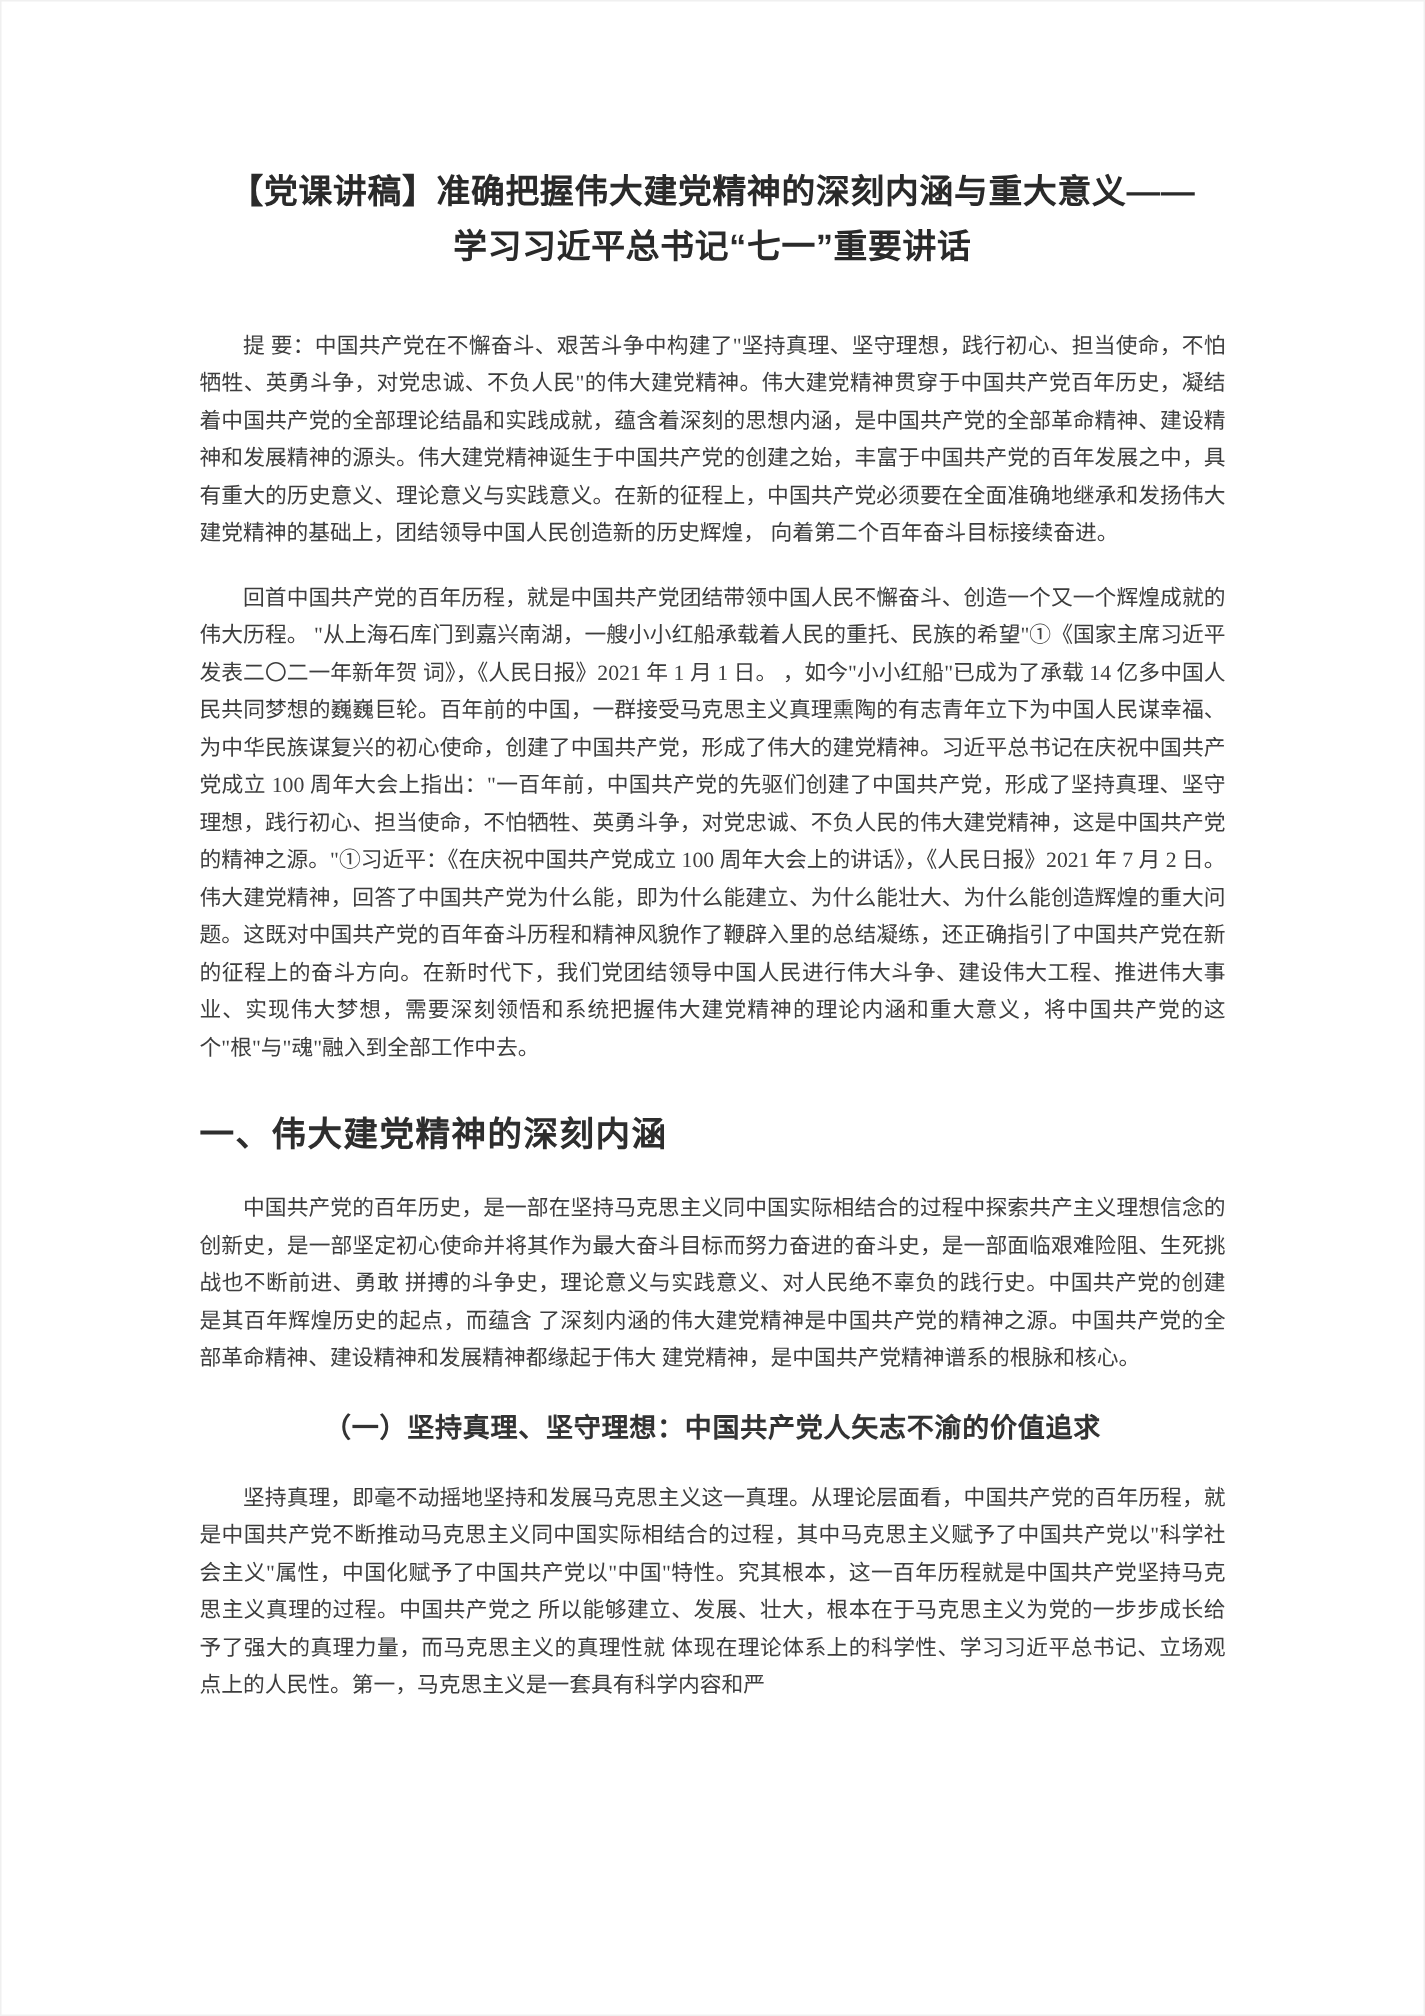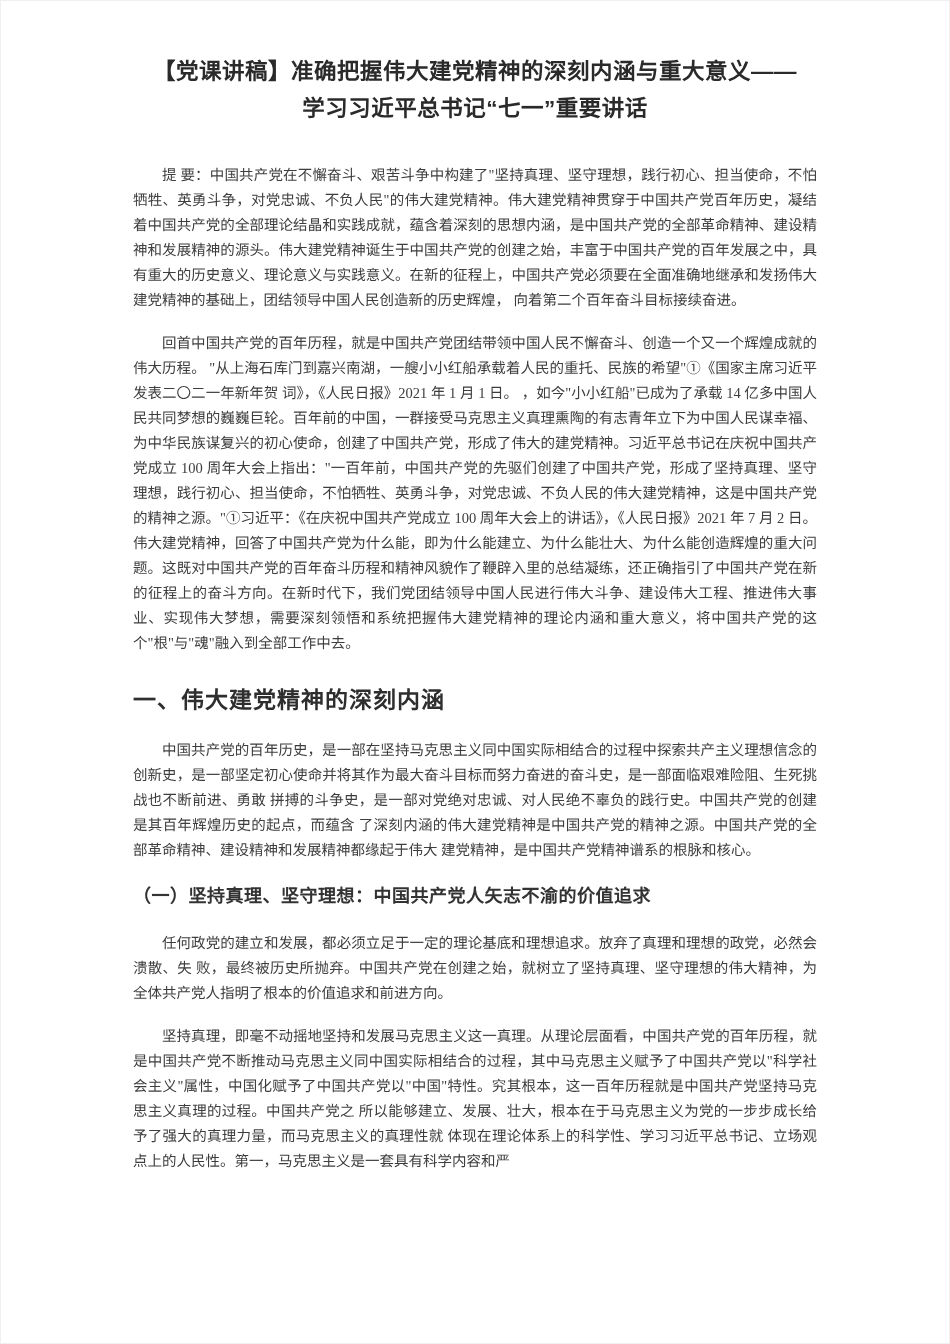--- a/index.html
+++ b/index.html
@@ -11,21 +11,21 @@
     width: 950px;
     min-height: 1344px;
     background: #ffffff;
     box-sizing: border-box;
     border: 1px solid #f0f0f0;
     overflow: hidden;
   }
   .content {
     width: 684px;
     margin: 0 auto;
-    padding-top: 52px;
+    padding-top: 108px;
   }
   .doc-title {
     font-family: "Liberation Sans", "DejaVu Sans", sans-serif;
     font-weight: 700;
     font-size: 22.5px;
     line-height: 37px;
     text-align: center;
     color: #2a2a2a;
     margin: 0 10px 36px 10px;
     letter-spacing: 0.5px;
@@ -49,41 +49,40 @@
     text-align: left;
     margin: 30px 0 19px 0;
     letter-spacing: 1px;
   }
   .subsection-heading {
     font-family: "Liberation Serif", "DejaVu Serif", serif;
     font-weight: 700;
     font-size: 18px;
     line-height: 27px;
     color: #333333;
-    text-align: left;
+    text-align: center;
     margin: 20px 0 21px 0;
     letter-spacing: 0.5px;
   }
 </style>
 </head>
 <body>
 
 <div class="sheet">
   <div class="content">
 
     <h1 class="doc-title">【党课讲稿】准确把握伟大建党精神的深刻内涵与重大意义——学习习近平总书记“七一”重要讲话</h1>
 
     <p class="para">提 要：中国共产党在不懈奋斗、艰苦斗争中构建了"坚持真理、坚守理想，践行初心、担当使命，不怕牺牲、英勇斗争，对党忠诚、不负人民"的伟大建党精神。伟大建党精神贯穿于中国共产党百年历史，凝结着中国共产党的全部理论结晶和实践成就，蕴含着深刻的思想内涵，是中国共产党的全部革命精神、建设精神和发展精神的源头。伟大建党精神诞生于中国共产党的创建之始，丰富于中国共产党的百年发展之中，具有重大的历史意义、理论意义与实践意义。在新的征程上，中国共产党必须要在全面准确地继承和发扬伟大建党精神的基础上，团结领导中国人民创造新的历史辉煌， 向着第二个百年奋斗目标接续奋进。</p>
 
     <p class="para">回首中国共产党的百年历程，就是中国共产党团结带领中国人民不懈奋斗、创造一个又一个辉煌成就的伟大历程。 "从上海石库门到嘉兴南湖，一艘小小红船承载着人民的重托、民族的希望"①《国家主席习近平发表二〇二一年新年贺 词》，《人民日报》2021 年 1 月 1 日。 ，如今"小小红船"已成为了承载 14 亿多中国人民共同梦想的巍巍巨轮。百年前的中国，一群接受马克思主义真理熏陶的有志青年立下为中国人民谋幸福、为中华民族谋复兴的初心使命，创建了中国共产党，形成了伟大的建党精神。习近平总书记在庆祝中国共产党成立 100 周年大会上指出："一百年前，中国共产党的先驱们创建了中国共产党，形成了坚持真理、坚守理想，践行初心、担当使命，不怕牺牲、英勇斗争，对党忠诚、不负人民的伟大建党精神，这是中国共产党的精神之源。"①习近平：《在庆祝中国共产党成立 100 周年大会上的讲话》，《人民日报》2021 年 7 月 2 日。伟大建党精神，回答了中国共产党为什么能，即为什么能建立、为什么能壮大、为什么能创造辉煌的重大问题。这既对中国共产党的百年奋斗历程和精神风貌作了鞭辟入里的总结凝练，还正确指引了中国共产党在新的征程上的奋斗方向。在新时代下，我们党团结领导中国人民进行伟大斗争、建设伟大工程、推进伟大事业、实现伟大梦想，需要深刻领悟和系统把握伟大建党精神的理论内涵和重大意义，将中国共产党的这个"根"与"魂"融入到全部工作中去。</p>
 
     <h2 class="section-heading">一、伟大建党精神的深刻内涵</h2>
 
-    <p class="para">中国共产党的百年历史，是一部在坚持马克思主义同中国实际相结合的过程中探索共产主义理想信念的创新史，是一部坚定初心使命并将其作为最大奋斗目标而努力奋进的奋斗史，是一部面临艰难险阻、生死挑战也不断前进、勇敢 拼搏的斗争史，是一部对党绝对忠诚、对人民绝不辜负的践行史。中国共产党的创建是其百年辉煌历史的起点，而蕴含 了深刻内涵的伟大建党精神是中国共产党的精神之源。中国共产党的全部革命精神、建设精神和发展精神都缘起于伟大 建党精神，是中国共产党精神谱系的根脉和核心。</p>
+    <p class="para">中国共产党的百年历史，是一部在坚持马克思主义同中国实际相结合的过程中探索共产主义理想信念的创新史，是一部坚定初心使命并将其作为最大奋斗目标而努力奋进的奋斗史，是一部面临艰难险阻、生死挑战也不断前进、勇敢 拼搏的斗争史，理论意义与实践意义、对人民绝不辜负的践行史。中国共产党的创建是其百年辉煌历史的起点，而蕴含 了深刻内涵的伟大建党精神是中国共产党的精神之源。中国共产党的全部革命精神、建设精神和发展精神都缘起于伟大 建党精神，是中国共产党精神谱系的根脉和核心。</p>
 
     <h3 class="subsection-heading">（一）坚持真理、坚守理想：中国共产党人矢志不渝的价值追求</h3>
 
-    <p class="para">任何政党的建立和发展，都必须立足于一定的理论基底和理想追求。放弃了真理和理想的政党，必然会溃散、失 败，最终被历史所抛弃。中国共产党在创建之始，就树立了坚持真理、坚守理想的伟大精神，为全体共产党人指明了根本的价值追求和前进方向。</p>
 
     <p class="para">坚持真理，即毫不动摇地坚持和发展马克思主义这一真理。从理论层面看，中国共产党的百年历程，就是中国共产党不断推动马克思主义同中国实际相结合的过程，其中马克思主义赋予了中国共产党以"科学社会主义"属性，中国化赋予了中国共产党以"中国"特性。究其根本，这一百年历程就是中国共产党坚持马克思主义真理的过程。中国共产党之 所以能够建立、发展、壮大，根本在于马克思主义为党的一步步成长给予了强大的真理力量，而马克思主义的真理性就 体现在理论体系上的科学性、学习习近平总书记、立场观点上的人民性。第一，马克思主义是一套具有科学内容和严</p>
 
   </div>
 </div>
 
 </body></html>

